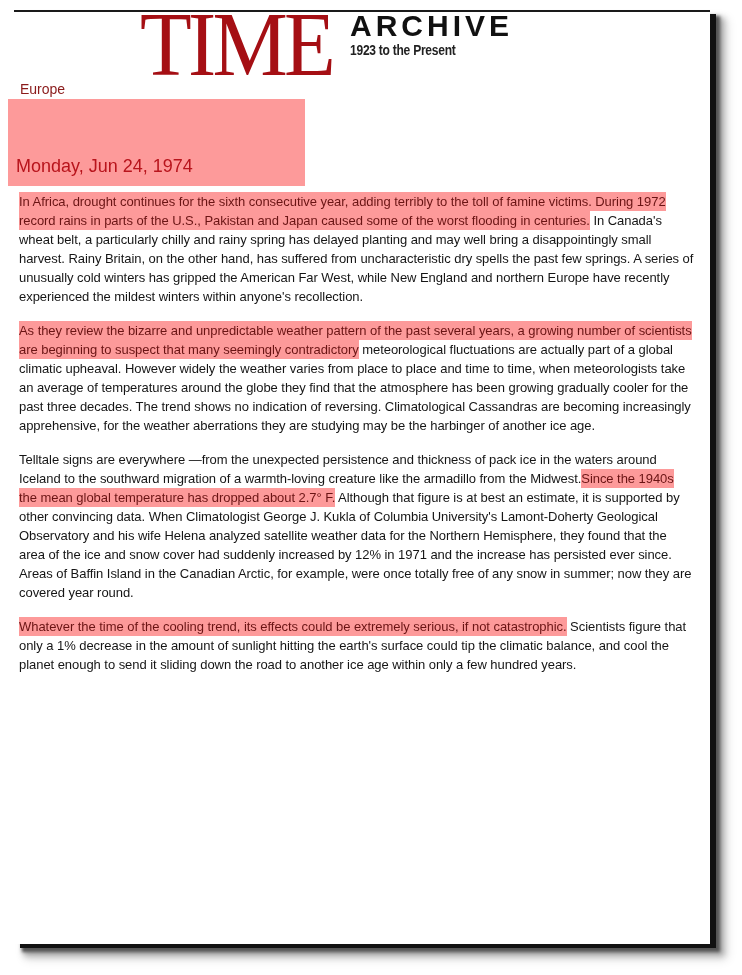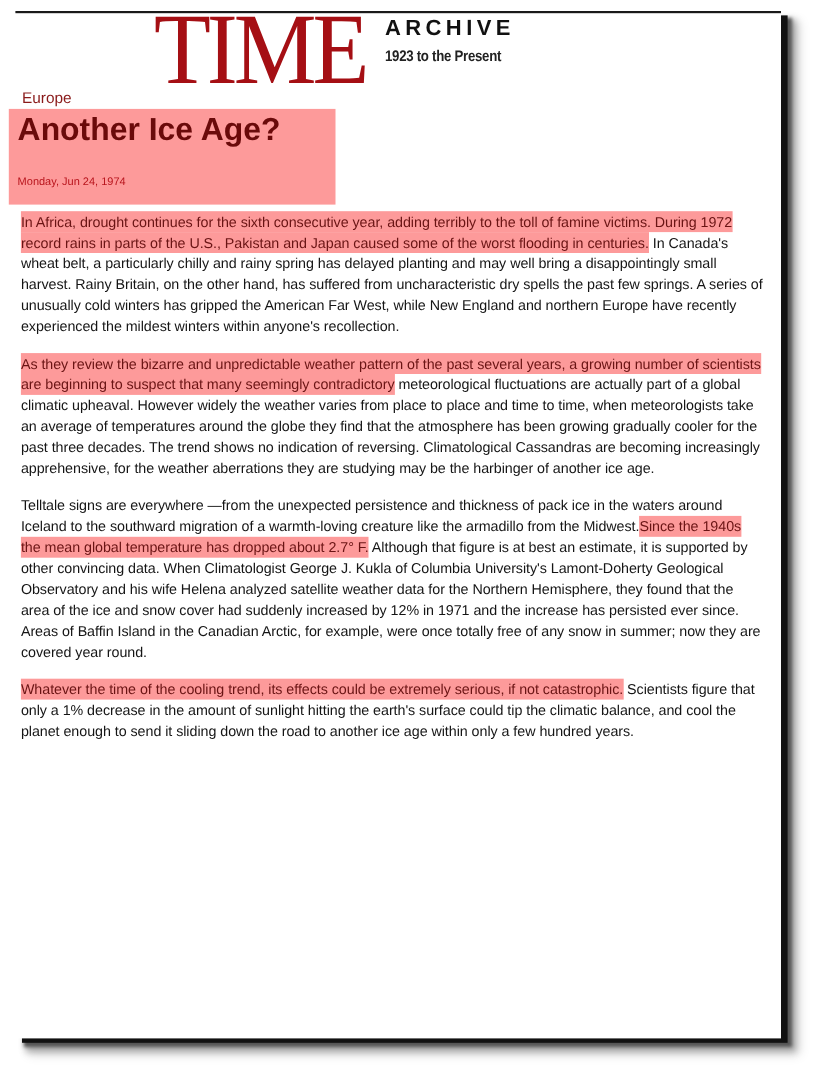--- a/index.html
+++ b/index.html
@@ -46,21 +46,21 @@
       transform: scaleX(0.92);
       transform-origin: left top;
       white-space: nowrap;
     }
     .archive-word {
       position: absolute;
       left: 210px;
       top: 4px;
       font-family: "Liberation Sans", sans-serif;
       font-weight: bold;
-      font-size: 20px;
+      font-size: 30px;
       line-height: 32px;
       letter-spacing: 4px;
       color: #111111;
       white-space: nowrap;
     }
     .archive-sub {
       position: absolute;
       left: 210px;
       top: 36px;
       font-family: "Liberation Sans", sans-serif;
@@ -97,21 +97,21 @@
       font-size: 29px;
       line-height: 34px;
       font-weight: bold;
       color: #6a0a0a;
       white-space: nowrap;
     }
     .article-date {
       position: absolute;
       left: 8px;
       top: 59px;
-      font-size: 10px;
+      font-size: 18px;
       line-height: 16px;
       color: #b8141c;
       white-space: nowrap;
       text-align: center;
     }
     .body-text {
       position: absolute;
       left: 5px;
       top: 180px;
       width: 676px;
@@ -138,21 +138,20 @@
 
   <div class="masthead">
     <div class="time-logo">TIME</div>
     <div class="archive-word">ARCHIVE</div>
     <div class="archive-sub">1923 to the Present</div>
   </div>
 
   <div class="section-label">Europe</div>
 
   <div class="title-block">
-    <h1 class="article-title">Another Ice Age?</h1>
     <div class="article-date">Monday, Jun 24, 1974</div>
   </div>
 
   <div class="body-text">
     <p><span class="hl">In Africa, drought continues for the sixth consecutive year, adding terribly to the toll of famine victims. During 1972 record rains in parts of the U.S., Pakistan and Japan caused some of the worst flooding in centuries.</span><span> In Canada's wheat belt, a particularly chilly and rainy spring has delayed planting and may well bring a disappointingly small harvest. Rainy Britain, on the other hand, has suffered from uncharacteristic dry spells the past few springs. A series of unusually cold winters has gripped the American Far West, while New England and northern Europe have recently experienced the mildest winters within anyone's recollection.</span></p>
 
     <p><span class="hl">As they review the bizarre and unpredictable weather pattern of the past several years, a growing number of scientists are beginning to suspect that many seemingly contradictory</span><span> meteorological fluctuations are actually part of a global climatic upheaval. However widely the weather varies from place to place and time to time, when meteorologists take an average of temperatures around the globe they find that the atmosphere has been growing gradually cooler for the past three decades. The trend shows no indication of reversing. Climatological Cassandras are becoming increasingly apprehensive, for the weather aberrations they are studying may be the harbinger of another ice age.</span></p>
 
     <p><span>Telltale signs are everywhere —from the unexpected persistence and thickness of pack ice in the waters around Iceland to the southward migration of a warmth-loving creature like the armadillo from the Midwest.</span><span class="hl">Since the 1940s the mean global temperature has dropped about 2.7° F.</span><span> Although that figure is at best an estimate, it is supported by other convincing data. When Climatologist George J. Kukla of Columbia University's Lamont-Doherty Geological Observatory and his wife Helena analyzed satellite weather data for the Northern Hemisphere, they found that the area of the ice and snow cover had suddenly increased by 12% in 1971 and the increase has persisted ever since. Areas of Baffin Island in the Canadian Arctic, for example, were once totally free of any snow in summer; now they are covered year round.</span></p>
 

